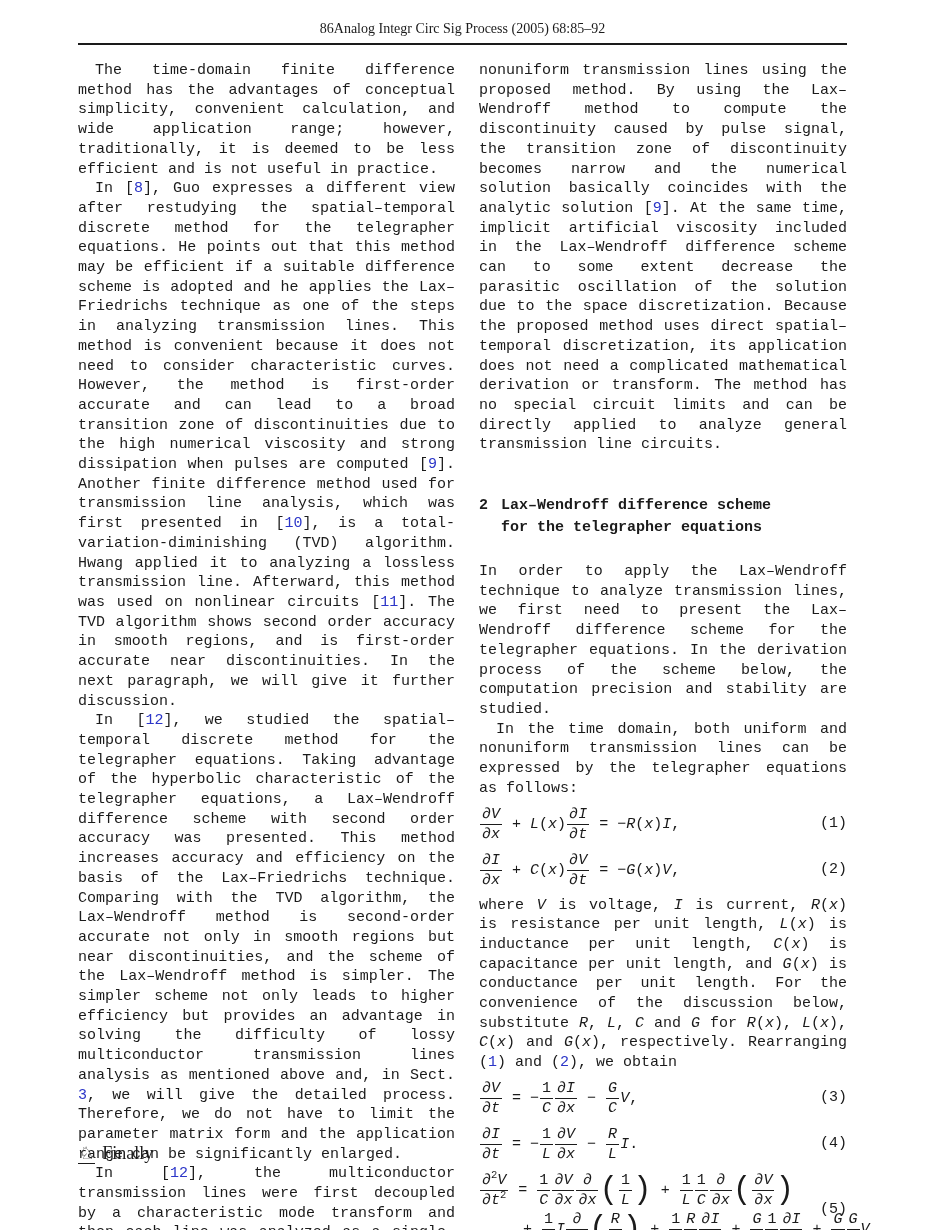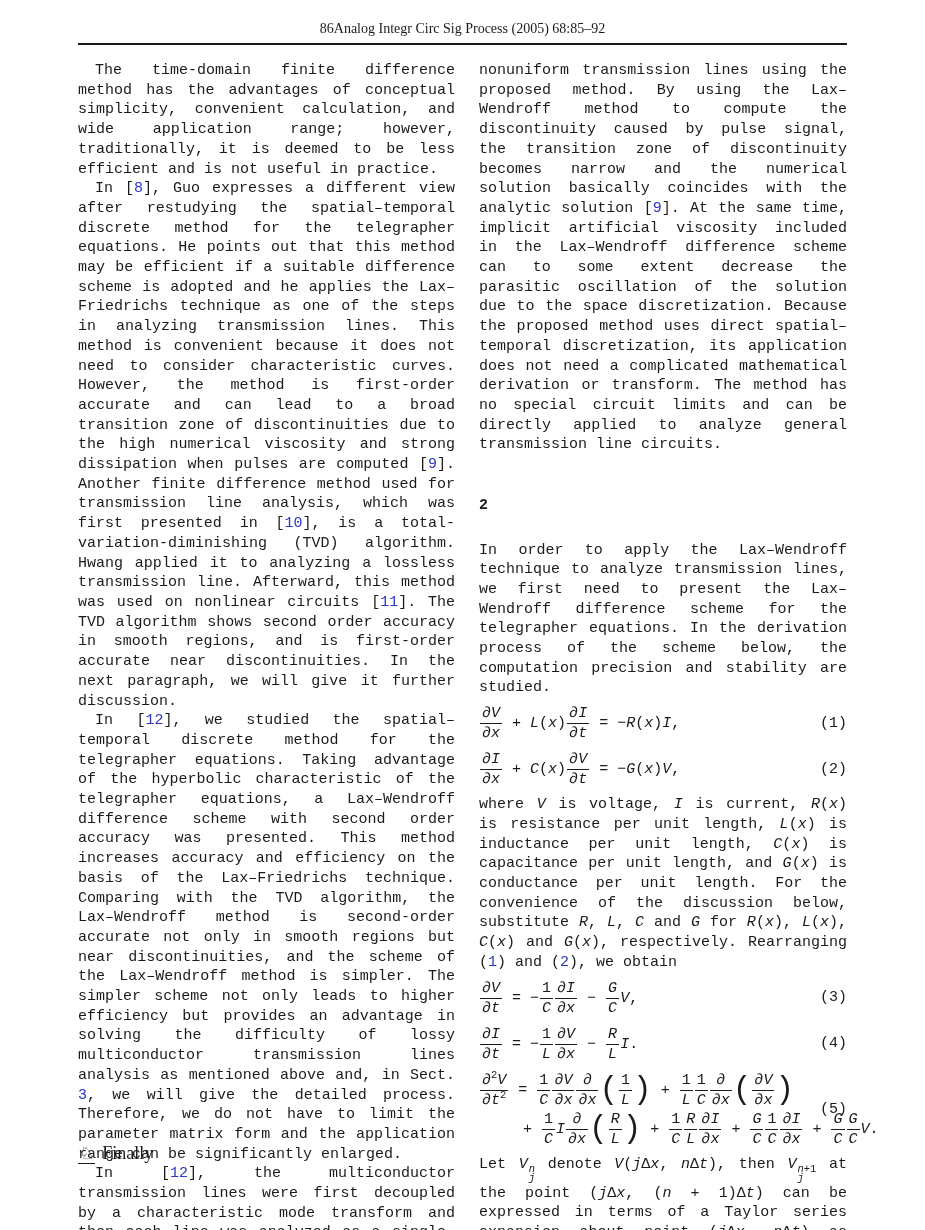--- a/index.html
+++ b/index.html
@@ -66,22 +66,24 @@
     <div class="col left">
         <p class="ind">The time-domain finite difference method has the advantages of conceptual simplicity, convenient calculation, and wide application range; however, traditionally, it is deemed to be less efficient and is not useful in practice.</p>
         <p class="ind">In [<span class="cite">8</span>], Guo expresses a different view after restudying the spatial–temporal discrete method for the telegrapher equations. He points out that this method may be efficient if a suitable difference scheme is adopted and he applies the Lax–Friedrichs technique as one of the steps in analyzing transmission lines. This method is convenient because it does not need to consider characteristic curves. However, the method is first-order accurate and can lead to a broad transition zone of discontinuities due to the high numerical viscosity and strong dissipation when pulses are computed [<span class="cite">9</span>]. Another finite difference method used for transmission line analysis, which was first presented in [<span class="cite">10</span>], is a total-variation-diminishing (TVD) algorithm. Hwang applied it to analyzing a lossless transmission line. Afterward, this method was used on nonlinear circuits [<span class="cite">11</span>]. The TVD algorithm shows second order accuracy in smooth regions, and is first-order accurate near discontinuities. In the next paragraph, we will give it further discussion.</p>
         <p class="ind">In [<span class="cite">12</span>], we studied the spatial–temporal discrete method for the telegrapher equations. Taking advantage of the hyperbolic characteristic of the telegrapher equations, a Lax–Wendroff difference scheme with second order accuracy was presented. This method increases accuracy and efficiency on the basis of the Lax–Friedrichs technique. Comparing with the TVD algorithm, the Lax–Wendroff method is second-order accurate not only in smooth regions but near discontinuities, and the scheme of the Lax–Wendroff method is simpler. The simpler scheme not only leads to higher efficiency but provides an advantage in solving the difficulty of lossy multiconductor transmission lines analysis as mentioned above and, in Sect. <span class="cite">3</span>, we will give the detailed process. Therefore, we do not have to limit the parameter matrix form and the application range can be significantly enlarged.</p>
         <p class="ind">In [<span class="cite">12</span>], the multiconductor transmission lines were first decoupled by a characteristic mode transform and then each line was analyzed as a single-conductor line. As mentioned above, the decoupling method cannot be applied to general lines. Based on [<span class="cite">12</span>], this paper further studies the Lax–Wendroff technique and makes the following contributions. First, we present a detailed derivation of the Lax–Wendroff difference scheme for the telegrapher equations for both uniform and nonuniform transmission lines. Then we combine the scheme with matrix operations to present a new analysis method for multiconductor transmission lines which do not need to be decoupled. This method avoids the difficulty of diagonalizing the two coefficient matrices in one telegrapher equation at the same time. Finally, we analyze nonlinear circuits including</p>
       </div>
     <div class="col right">
         <p>nonuniform transmission lines using the proposed method. By using the Lax–Wendroff method to compute the discontinuity caused by pulse signal, the transition zone of discontinuity becomes narrow and the numerical solution basically coincides with the analytic solution [<span class="cite">9</span>]. At the same time, implicit artificial viscosity included in the Lax–Wendroff difference scheme can to some extent decrease the parasitic oscillation of the solution due to the space discretization. Because the proposed method uses direct spatial–temporal discretization, its application does not need a complicated mathematical derivation or transform. The method has no special circuit limits and can be directly applied to analyze general transmission line circuits.</p>
         <div class="heading">
           <span class="h-num">2</span>
+          <span>Lax–Wendroff difference scheme<br>for the telegrapher equations</span>
         </div>
         <p>In order to apply the Lax–Wendroff technique to analyze transmission lines, we first need to present the Lax–Wendroff difference scheme for the telegrapher equations. In the derivation process of the scheme below, the computation precision and stability are studied.</p>
+        <p class="ind">In the time domain, both uniform and nonuniform transmission lines can be expressed by the telegrapher equations as follows:</p>
         <div class="eq">
           <div class="eq-rows">
             <div class="eq-row"><span class="fr"><span class="nu"><span><span>∂</span><span class="it">V</span></span></span><span class="de"><span><span>∂</span><span class="it">x</span></span></span></span><span class="rtx"> + </span><span><span class="it">L</span><span>(</span><span class="it">x</span><span>)</span></span><span class="fr"><span class="nu"><span><span>∂</span><span class="it">I</span></span></span><span class="de"><span><span>∂</span><span class="it">t</span></span></span></span><span class="rtx"> = </span><span><span>−</span><span class="it">R</span><span>(</span><span class="it">x</span><span>)</span><span class="it">I</span><span>,</span></span></div>
           </div>
           <div class="eq-num">(1)</div>
         </div>
         <div class="eq">
           <div class="eq-rows">
             <div class="eq-row"><span class="fr"><span class="nu"><span><span>∂</span><span class="it">I</span></span></span><span class="de"><span><span>∂</span><span class="it">x</span></span></span></span><span class="rtx"> + </span><span><span class="it">C</span><span>(</span><span class="it">x</span><span>)</span></span><span class="fr"><span class="nu"><span><span>∂</span><span class="it">V</span></span></span><span class="de"><span><span>∂</span><span class="it">t</span></span></span></span><span class="rtx"> = </span><span><span>−</span><span class="it">G</span><span>(</span><span class="it">x</span><span>)</span><span class="it">V</span><span>,</span></span></div>
           </div>

